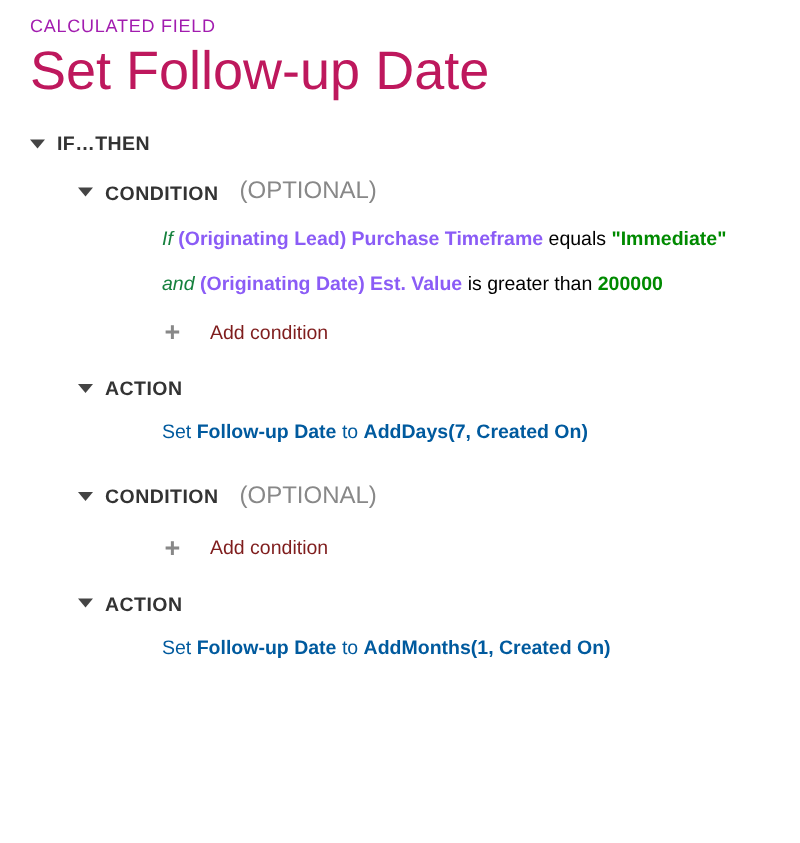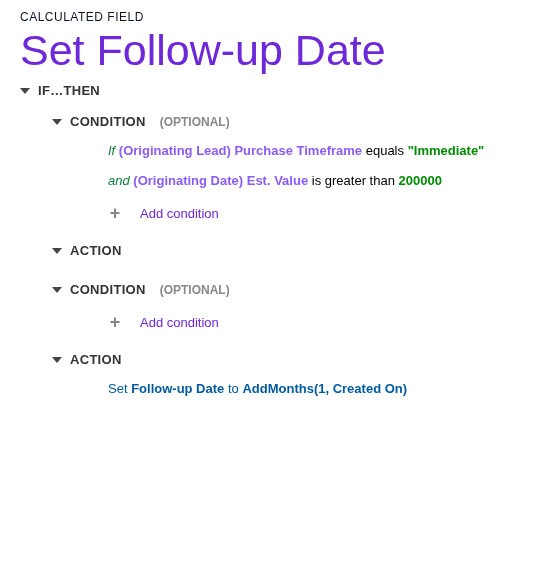--- a/index.html
+++ b/index.html
@@ -9,29 +9,29 @@
     }
     body {
       font-family: "Segoe UI", Arial, sans-serif;
       background: #ffffff;
       color: #333;
       width: 533px;
       padding: 10px 20px;
     }
     .breadcrumb {
       font-size: 12px;
-      color: #0f172a;
+      color: #a21caf;
       letter-spacing: 0.5px;
       margin-bottom: 2px;
     }
     .page-title {
-      font-size: 43px;
+      font-size: 36px;
       font-weight: 300;
-      color: #6d28d9;
-      margin-bottom: 8px;
+      color: #be185d;
+      margin-bottom: 20px;
     }
     .section {
     }
     .section-header {
       display: flex;
       align-items: center;
       gap: 8px;
       cursor: pointer;
     }
     .caret {
@@ -42,23 +42,23 @@
       border-top: 6px solid #444;
       display: inline-block;
     }
     .section-label {
       font-size: 13px;
       font-weight: 700;
       color: #333;
       letter-spacing: 0.3px;
     }
     .optional {
-      font-size: 12px;
+      font-size: 16px;
       color: #888;
-      font-weight: 700;
+      font-weight: 400;
       margin-left: 6px;
     }
     .level-1 { margin-left: 0; }
     .level-2 { margin-left: 32px; margin-top: 16px; }
     .content {
       margin-left: 56px;
       margin-top: 12px;
       font-size: 13px;
       line-height: 1.5;
     }
@@ -99,21 +99,21 @@
       cursor: pointer;
     }
     .plus {
       color: #888;
       font-size: 18px;
       font-weight: 700;
       width: 14px;
       text-align: center;
     }
     .add-label {
-      color: #6d28d9;
+      color: #7f1d1d;
       font-size: 13px;
     }
     .else-section {
       margin-top: 24px;
     }
   </style>
 </head>
 <body>
 
 <div class="breadcrumb">CALCULATED FIELD</div>
@@ -155,20 +155,31 @@
         <span class="add-label">Add condition</span>
       </div>
     </div>
   </div>
 
   <div class="section level-2">
     <div class="section-header">
       <span class="caret"></span>
       <span class="section-label">ACTION</span>
     </div>
+    <div class="content">
+      <div class="cond-line">
+        <span class="action-text">Set</span>
+        <span> </span>
+        <span class="action-field">Follow-up Date</span>
+        <span> </span>
+        <span class="action-text">to</span>
+        <span> </span>
+        <span class="action-func">AddDays(7, Created On)</span>
+      </div>
+    </div>
   </div>
 </div>
 
 <div class="section level-1 else-section">
 
   <div class="section level-2">
     <div class="section-header">
       <span class="caret"></span>
       <span class="section-label">CONDITION</span>
       <span class="optional">(OPTIONAL)</span>

